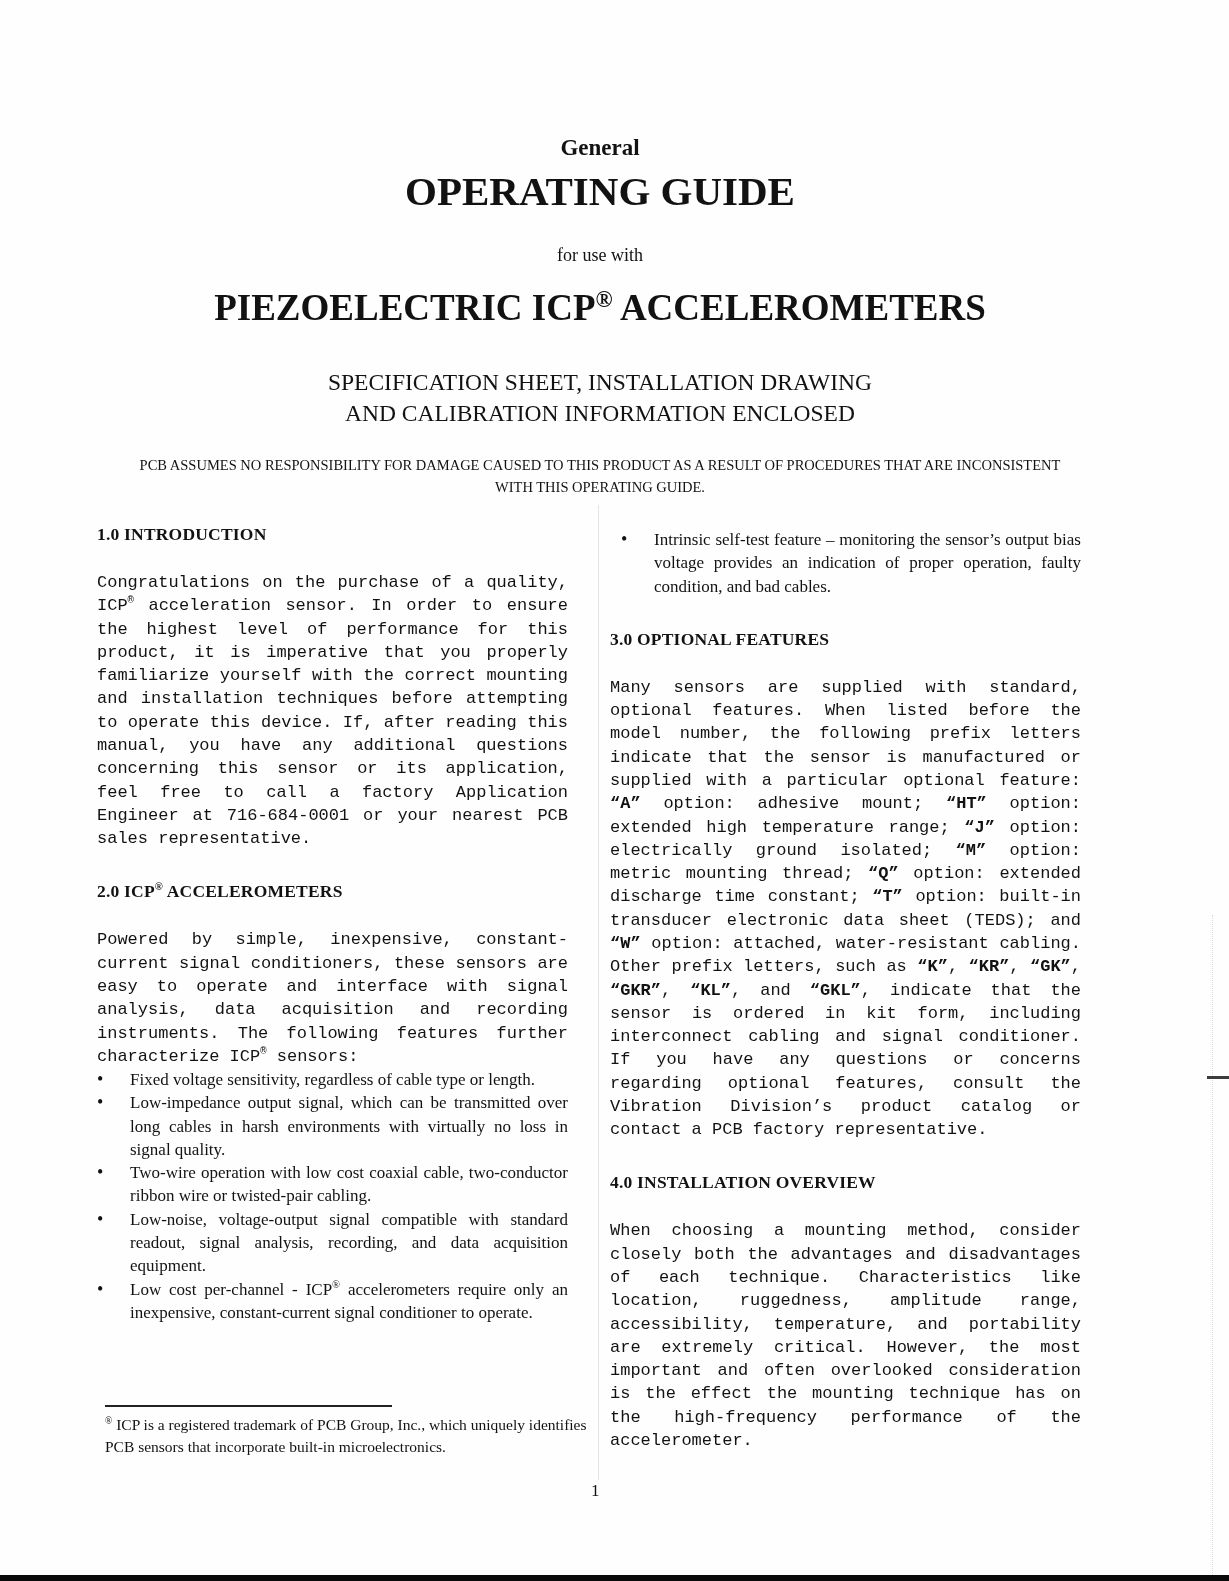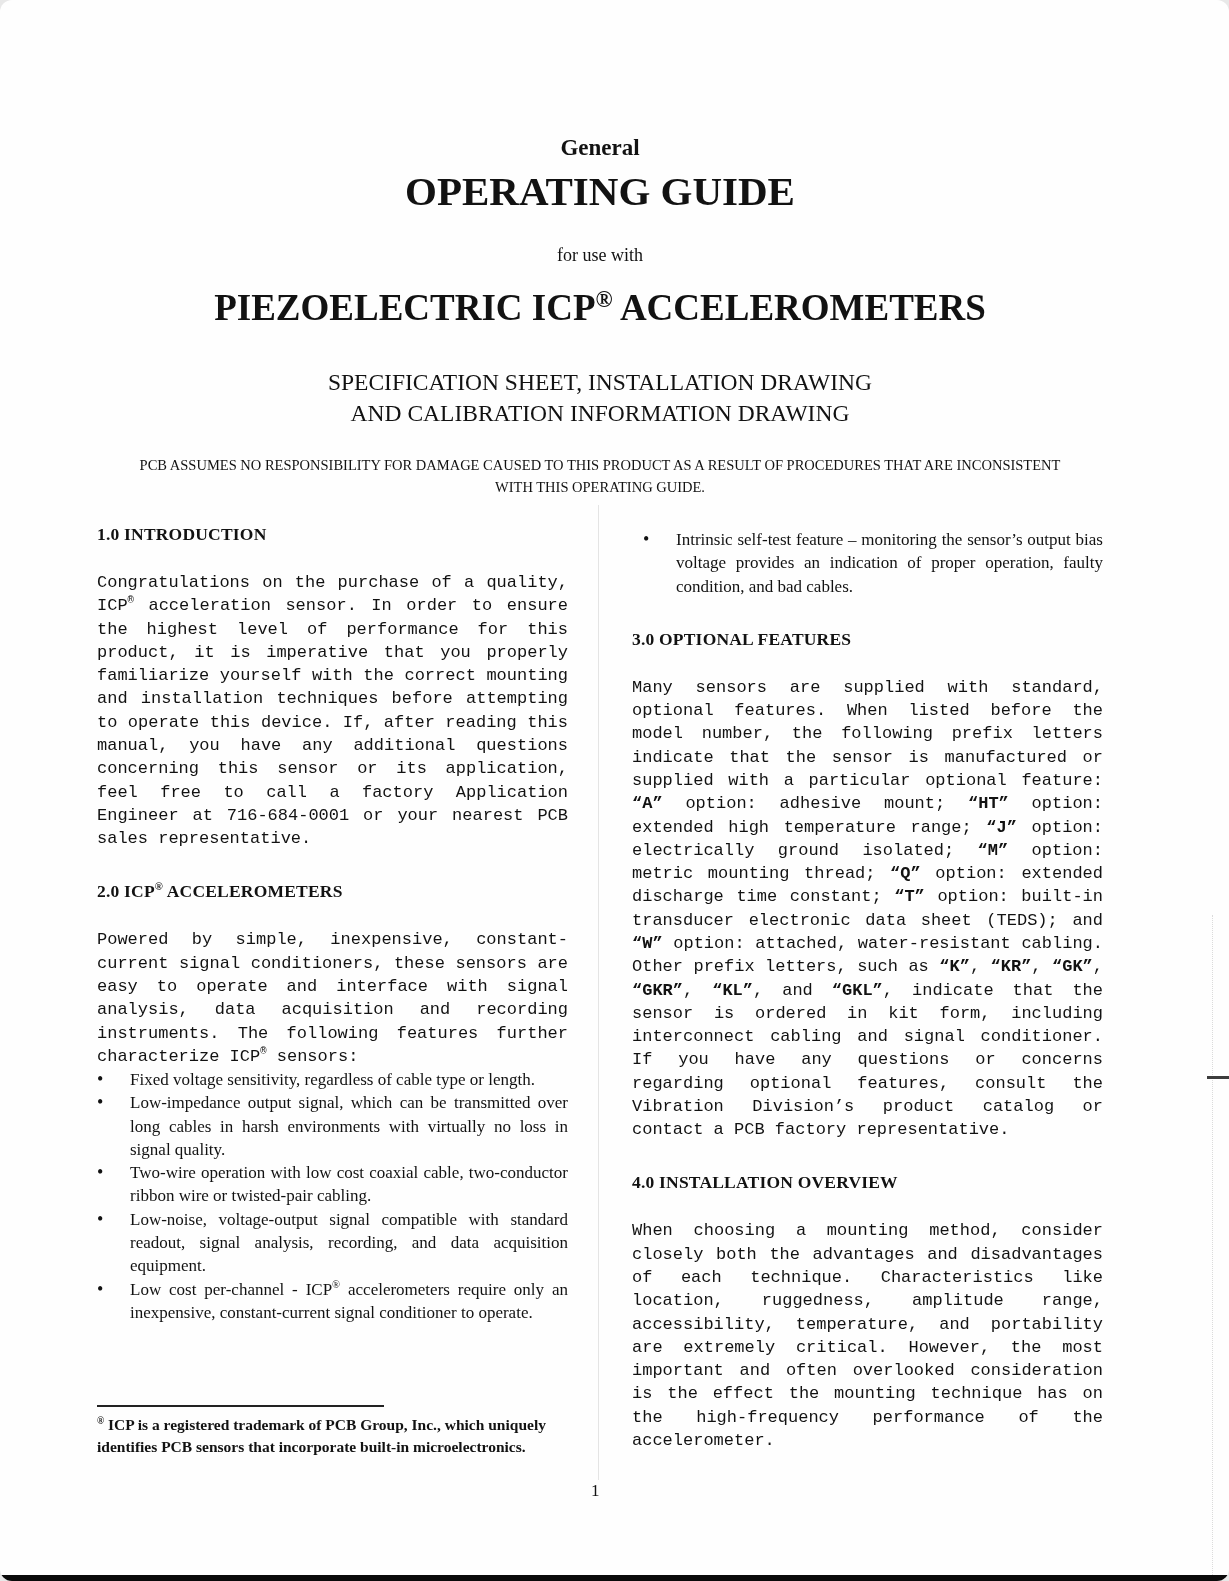--- a/index.html
+++ b/index.html
@@ -4,50 +4,49 @@
 <style>
   html,body{margin:0;padding:0;background:#e8e8e8;}
   .page{
     position:relative;
     width:1229px;height:1581px;
     margin:0 auto;
     background:#fefefe;
     color:#121212;
     font-family:"Liberation Serif","DejaVu Serif",serif;
     overflow:hidden;
-    border-radius:12px;
   }
   
   .header{position:absolute;top:135px;left:97px;width:1006px;text-align:center;}
   .kicker{font-size:23px;font-weight:bold;}
   .main-title{font-size:41px;font-weight:bold;margin-top:6px;text-align:center;}
   .subtitle{font-size:18px;margin-top:30px;}
   .product-title{font-size:37px;font-weight:bold;margin-top:20px;}
   .enclosure{font-size:23.5px;margin-top:38px;line-height:1.32;}
   .disclaimer{font-size:14.5px;margin-top:26px;line-height:1.5;max-width:935px;margin-left:auto;margin-right:auto;}
   
-  .columns{position:absolute;top:518px;left:97px;width:1006px;display:flex;gap:64px;}
+  .columns{position:absolute;top:518px;left:97px;width:1006px;display:flex;gap:42px;}
   .col{width:471px;}
   .sec-heading{font-size:17.5px;font-weight:bold;letter-spacing:.2px;margin:0;}
   .col p{font-size:17px;line-height:1.37;text-align:justify;margin:0;}
   sup{font-size:62%;line-height:0;vertical-align:super;}
   .mt-sm{margin-top:6px;}
   .mt-para{margin-top:26px !important;font-family:Liberation Mono, monospace;}
   .mt-head{margin-top:31px;}
   .mt-list{margin-top:24px;}
   ul.bullets{list-style:none;margin:0;padding:0;}
   ul.bullets li{
     position:relative;font-size:17px;line-height:1.37;text-align:justify;
     padding-left:33px;margin:0;
   }
   ul.bullets li::before{content:"\2022";position:absolute;left:0;top:-1px;font-size:18px;}
   .col-right ul.bullets li{padding-left:44px;}
   .col-right ul.bullets li::before{left:11px;}
   
-  .footnote{position:absolute;left:97px;top:1405px;width:485px;font-weight:bold;}
+  .footnote{position:absolute;left:105px;top:1405px;width:485px;}
   .footnote-rule{width:287px;height:0;border-top:2px solid #222;margin:0 0 7px 0;}
   .footnote-text{font-size:15.5px;line-height:1.42;margin:0;}
   
   .page-number{position:absolute;left:591px;top:1481px;font-size:17px;}
   
   .bottom-bar{position:absolute;left:0;bottom:0;width:1229px;height:6px;background:#0a0a0a;}
   .edge-dash{position:absolute;left:1207px;top:1076px;width:22px;height:3px;background:#3c3c3c;}
   .fold-line{position:absolute;left:598px;top:505px;width:1px;height:975px;background:#e4e4e4;}
   .edge-dots{position:absolute;left:1212px;top:915px;height:660px;width:0;border-left:1px dotted #c9c9c9;opacity:.65;}
 </style>
@@ -56,21 +55,21 @@
 
 <div class="page">
 
   <div class="header">
     <div class="kicker">General</div>
     <div class="main-title">OPERATING GUIDE</div>
     <div class="subtitle">for use with</div>
     <div class="product-title">PIEZOELECTRIC ICP<sup>®</sup> ACCELEROMETERS</div>
     <div class="enclosure">
       <div>SPECIFICATION SHEET, INSTALLATION DRAWING</div>
-      <div>AND CALIBRATION INFORMATION DRAWING</div>
+      <div>AND CALIBRATION INFORMATION ENCLOSED</div>
     </div>
     <div class="disclaimer">PCB ASSUMES NO RESPONSIBILITY FOR DAMAGE CAUSED TO THIS PRODUCT AS A RESULT OF PROCEDURES THAT ARE INCONSISTENT WITH THIS OPERATING GUIDE.</div>
   </div>
 
   <div class="columns">
 
     <div class="col col-left">
       <h2 class="sec-heading mt-sm">1.0 INTRODUCTION</h2>
       <p class="mt-para">Congratulations on the purchase of a quality, ICP<sup>®</sup> acceleration sensor. In order to ensure the highest level of performance for this product, it is imperative that you properly familiarize yourself with the correct mounting and installation techniques before attempting to operate this device. If, after reading this manual, you have any additional questions concerning this sensor or its application, feel free to call a factory Application Engineer at 716-684-0001 or your nearest PCB sales representative.</p>
       <h2 class="sec-heading mt-head">2.0 ICP<sup>®</sup> ACCELEROMETERS</h2>

